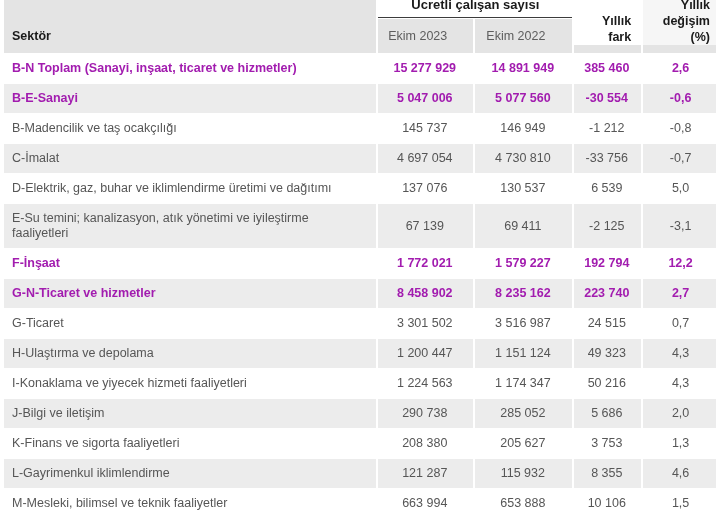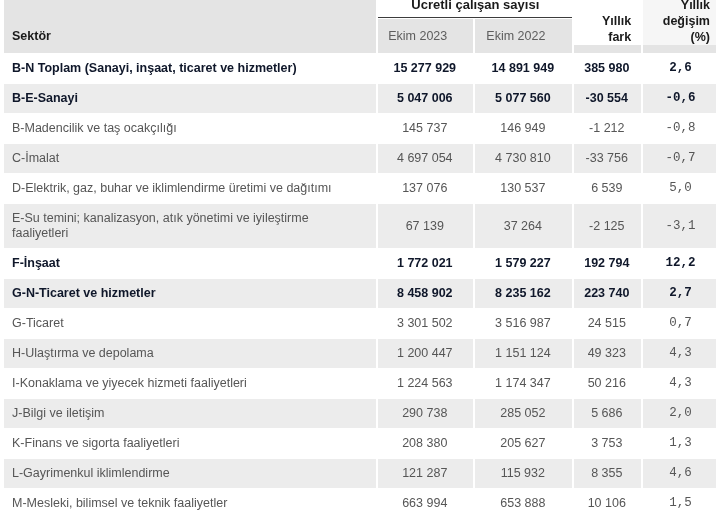--- a/index.html
+++ b/index.html
@@ -79,26 +79,25 @@
     background: #ffffff;
     vertical-align: middle;
   }
   tbody td.num {
     text-align: center;
     padding-right: 10px;
     white-space: nowrap;
   }
   tbody td.chg {
     padding-right: 6px;
-    font-family: Liberation Mono, monospace;
   }
   tbody tr.shaded td { background: #ececec; margin-top: 45px; }
   tbody tr.bold td {
     font-weight: bold;
-    color: #0f172a;
+    color: #a21caf;
   }
 </style>
 </head>
 <body>
 
 <div class="table-wrap">
   <table class="stats">
     <colgroup>
       <col class="c-sector">
       <col class="c-n2023">
@@ -116,21 +115,21 @@
       <tr>
         <th class="h-ekim">Ekim 2023</th>
         <th class="h-ekim">Ekim 2022</th>
       </tr>
     </thead>
     <tbody id="table-body">
         <tr class="bold">
           <td class="sector">B-N Toplam (Sanayi, inşaat, ticaret ve hizmetler)</td>
           <td class="num">15 277 929</td>
           <td class="num">14 891 949</td>
-          <td class="num">385 980</td>
+          <td class="num">385 460</td>
           <td class="num chg">2,6</td>
         </tr>
         <tr class="shaded bold">
           <td class="sector">B-E-Sanayi</td>
           <td class="num">5 047 006</td>
           <td class="num">5 077 560</td>
           <td class="num">-30 554</td>
           <td class="num chg">-0,6</td>
         </tr>
         <tr>
@@ -150,21 +149,21 @@
         <tr>
           <td class="sector">D-Elektrik, gaz, buhar ve iklimlendirme üretimi ve dağıtımı</td>
           <td class="num">137 076</td>
           <td class="num">130 537</td>
           <td class="num">6 539</td>
           <td class="num chg">5,0</td>
         </tr>
         <tr class="shaded">
           <td class="sector">E-Su temini; kanalizasyon, atık yönetimi ve iyileştirme faaliyetleri</td>
           <td class="num">67 139</td>
-          <td class="num">37 264</td>
+          <td class="num">69 411</td>
           <td class="num">-2 125</td>
           <td class="num chg">-3,1</td>
         </tr>
         <tr class="bold">
           <td class="sector">F-İnşaat</td>
           <td class="num">1 772 021</td>
           <td class="num">1 579 227</td>
           <td class="num">192 794</td>
           <td class="num chg">12,2</td>
         </tr>

